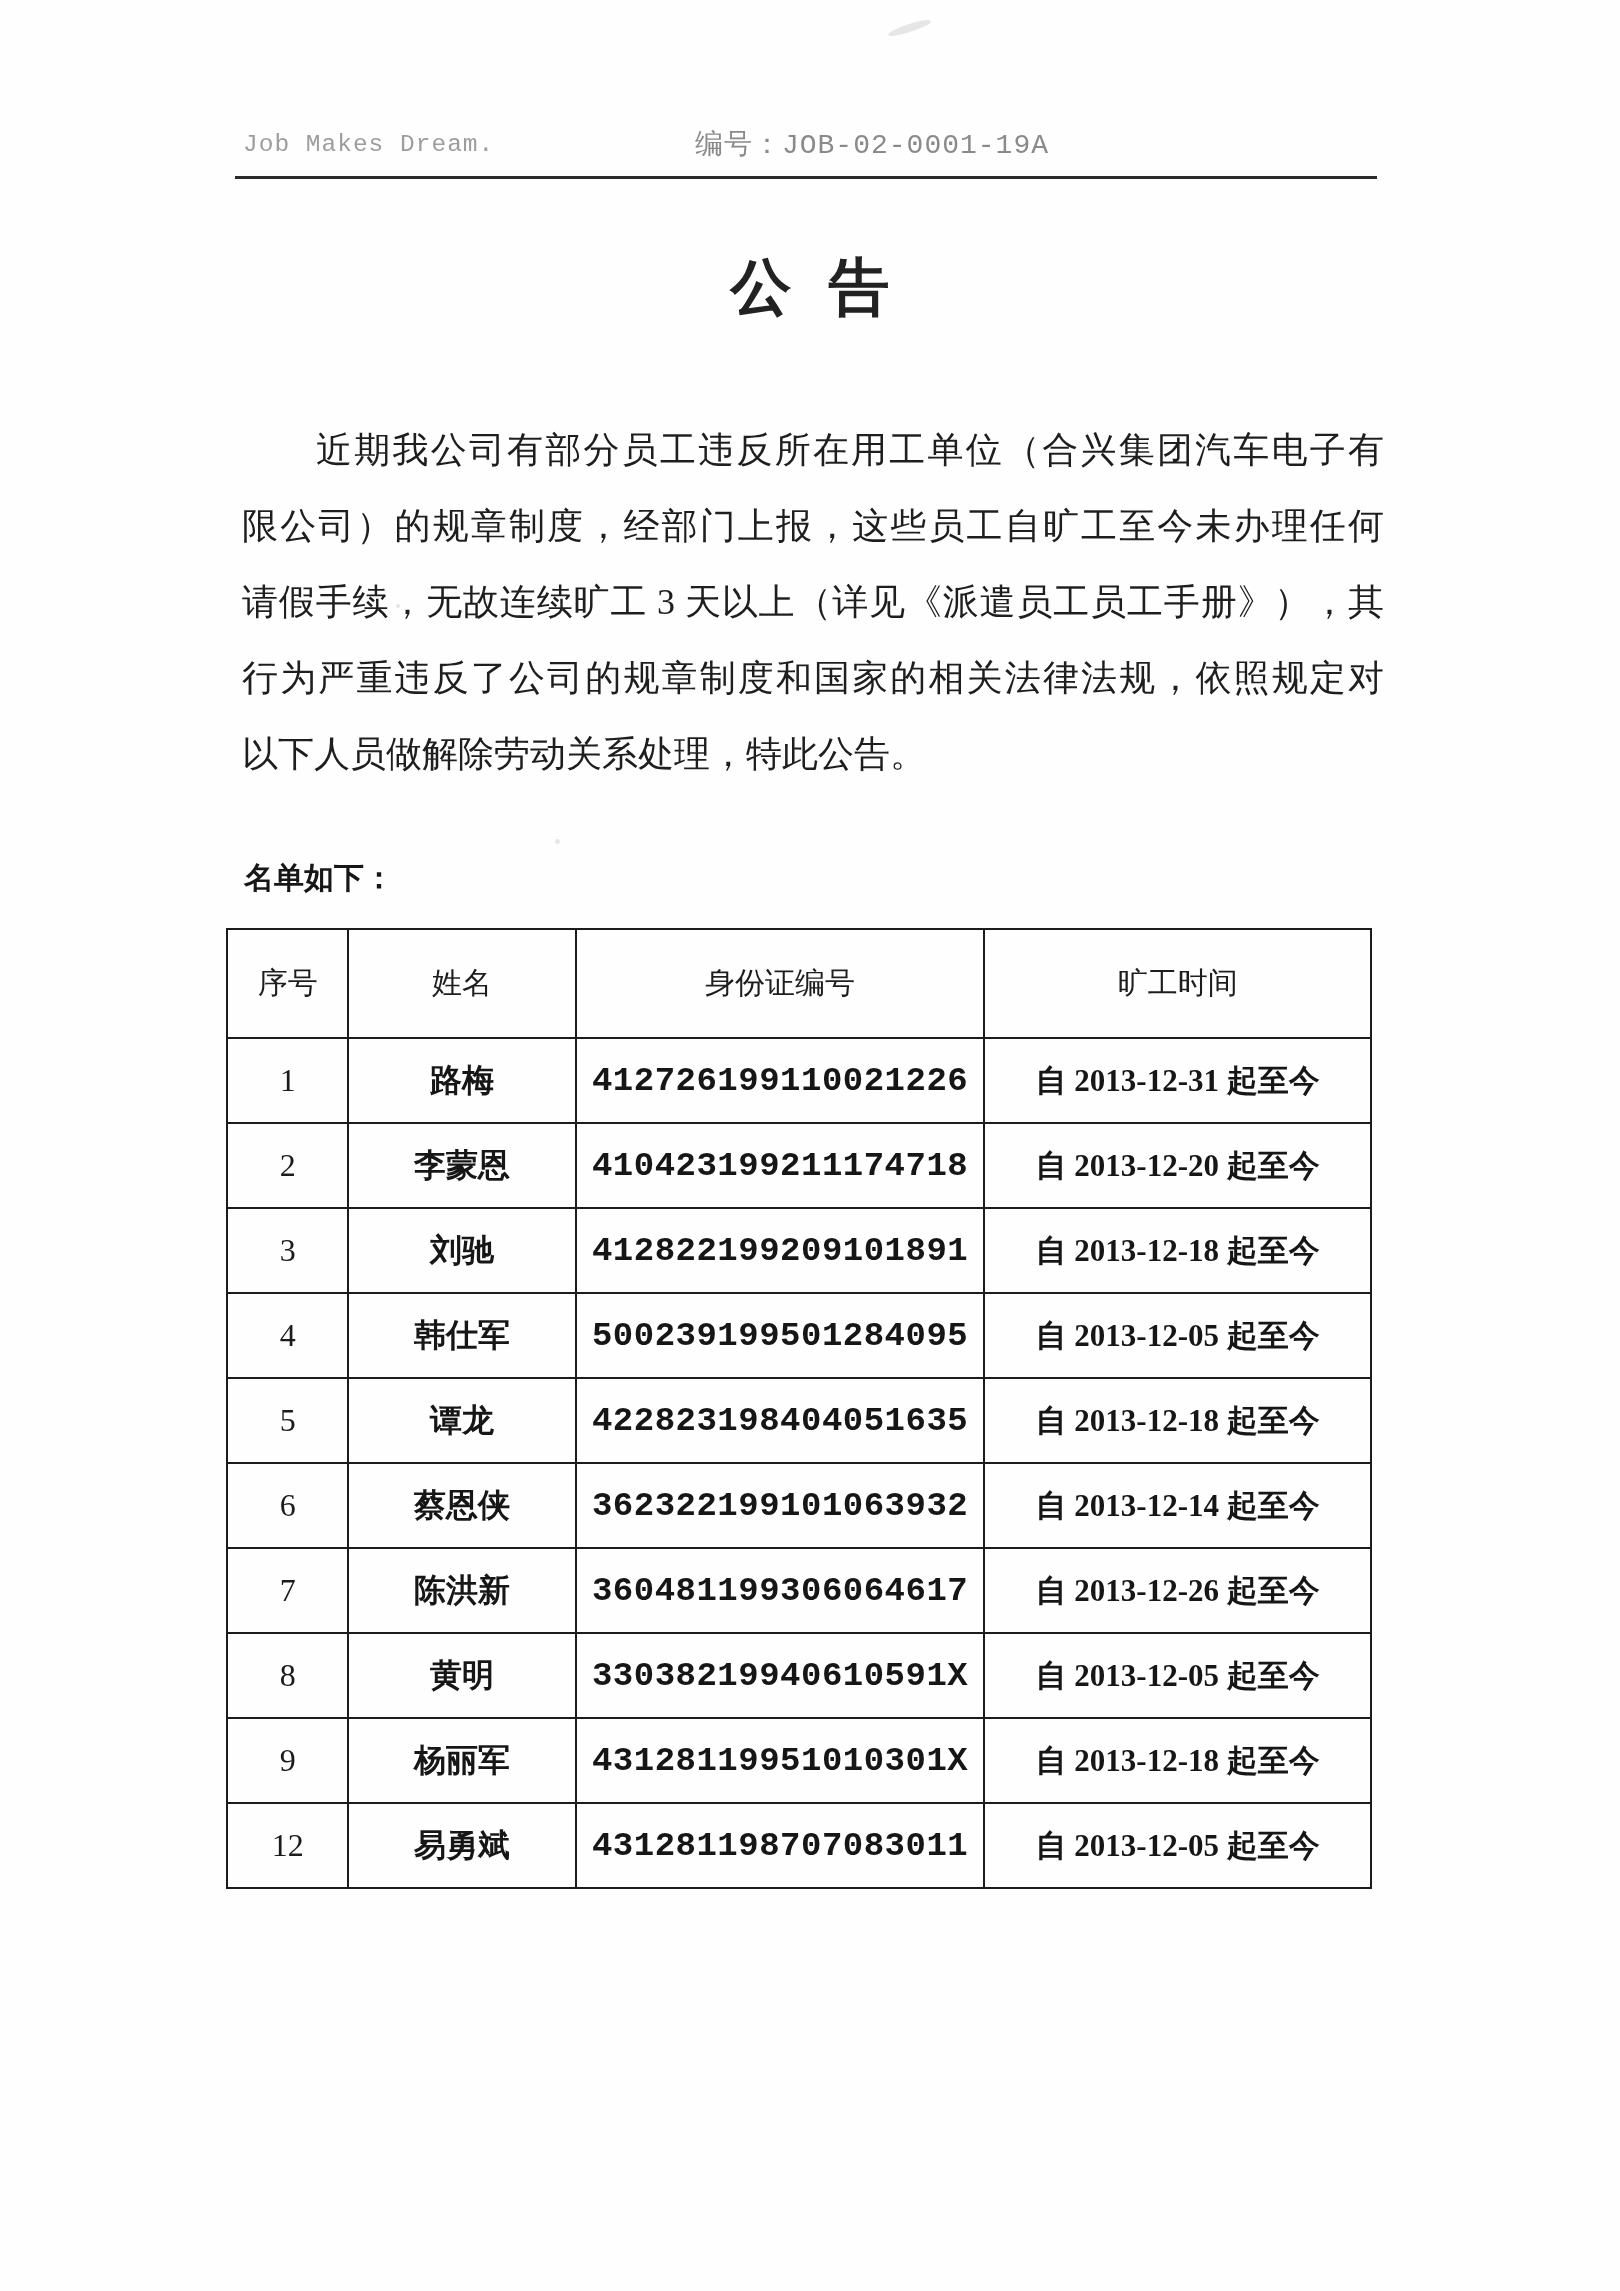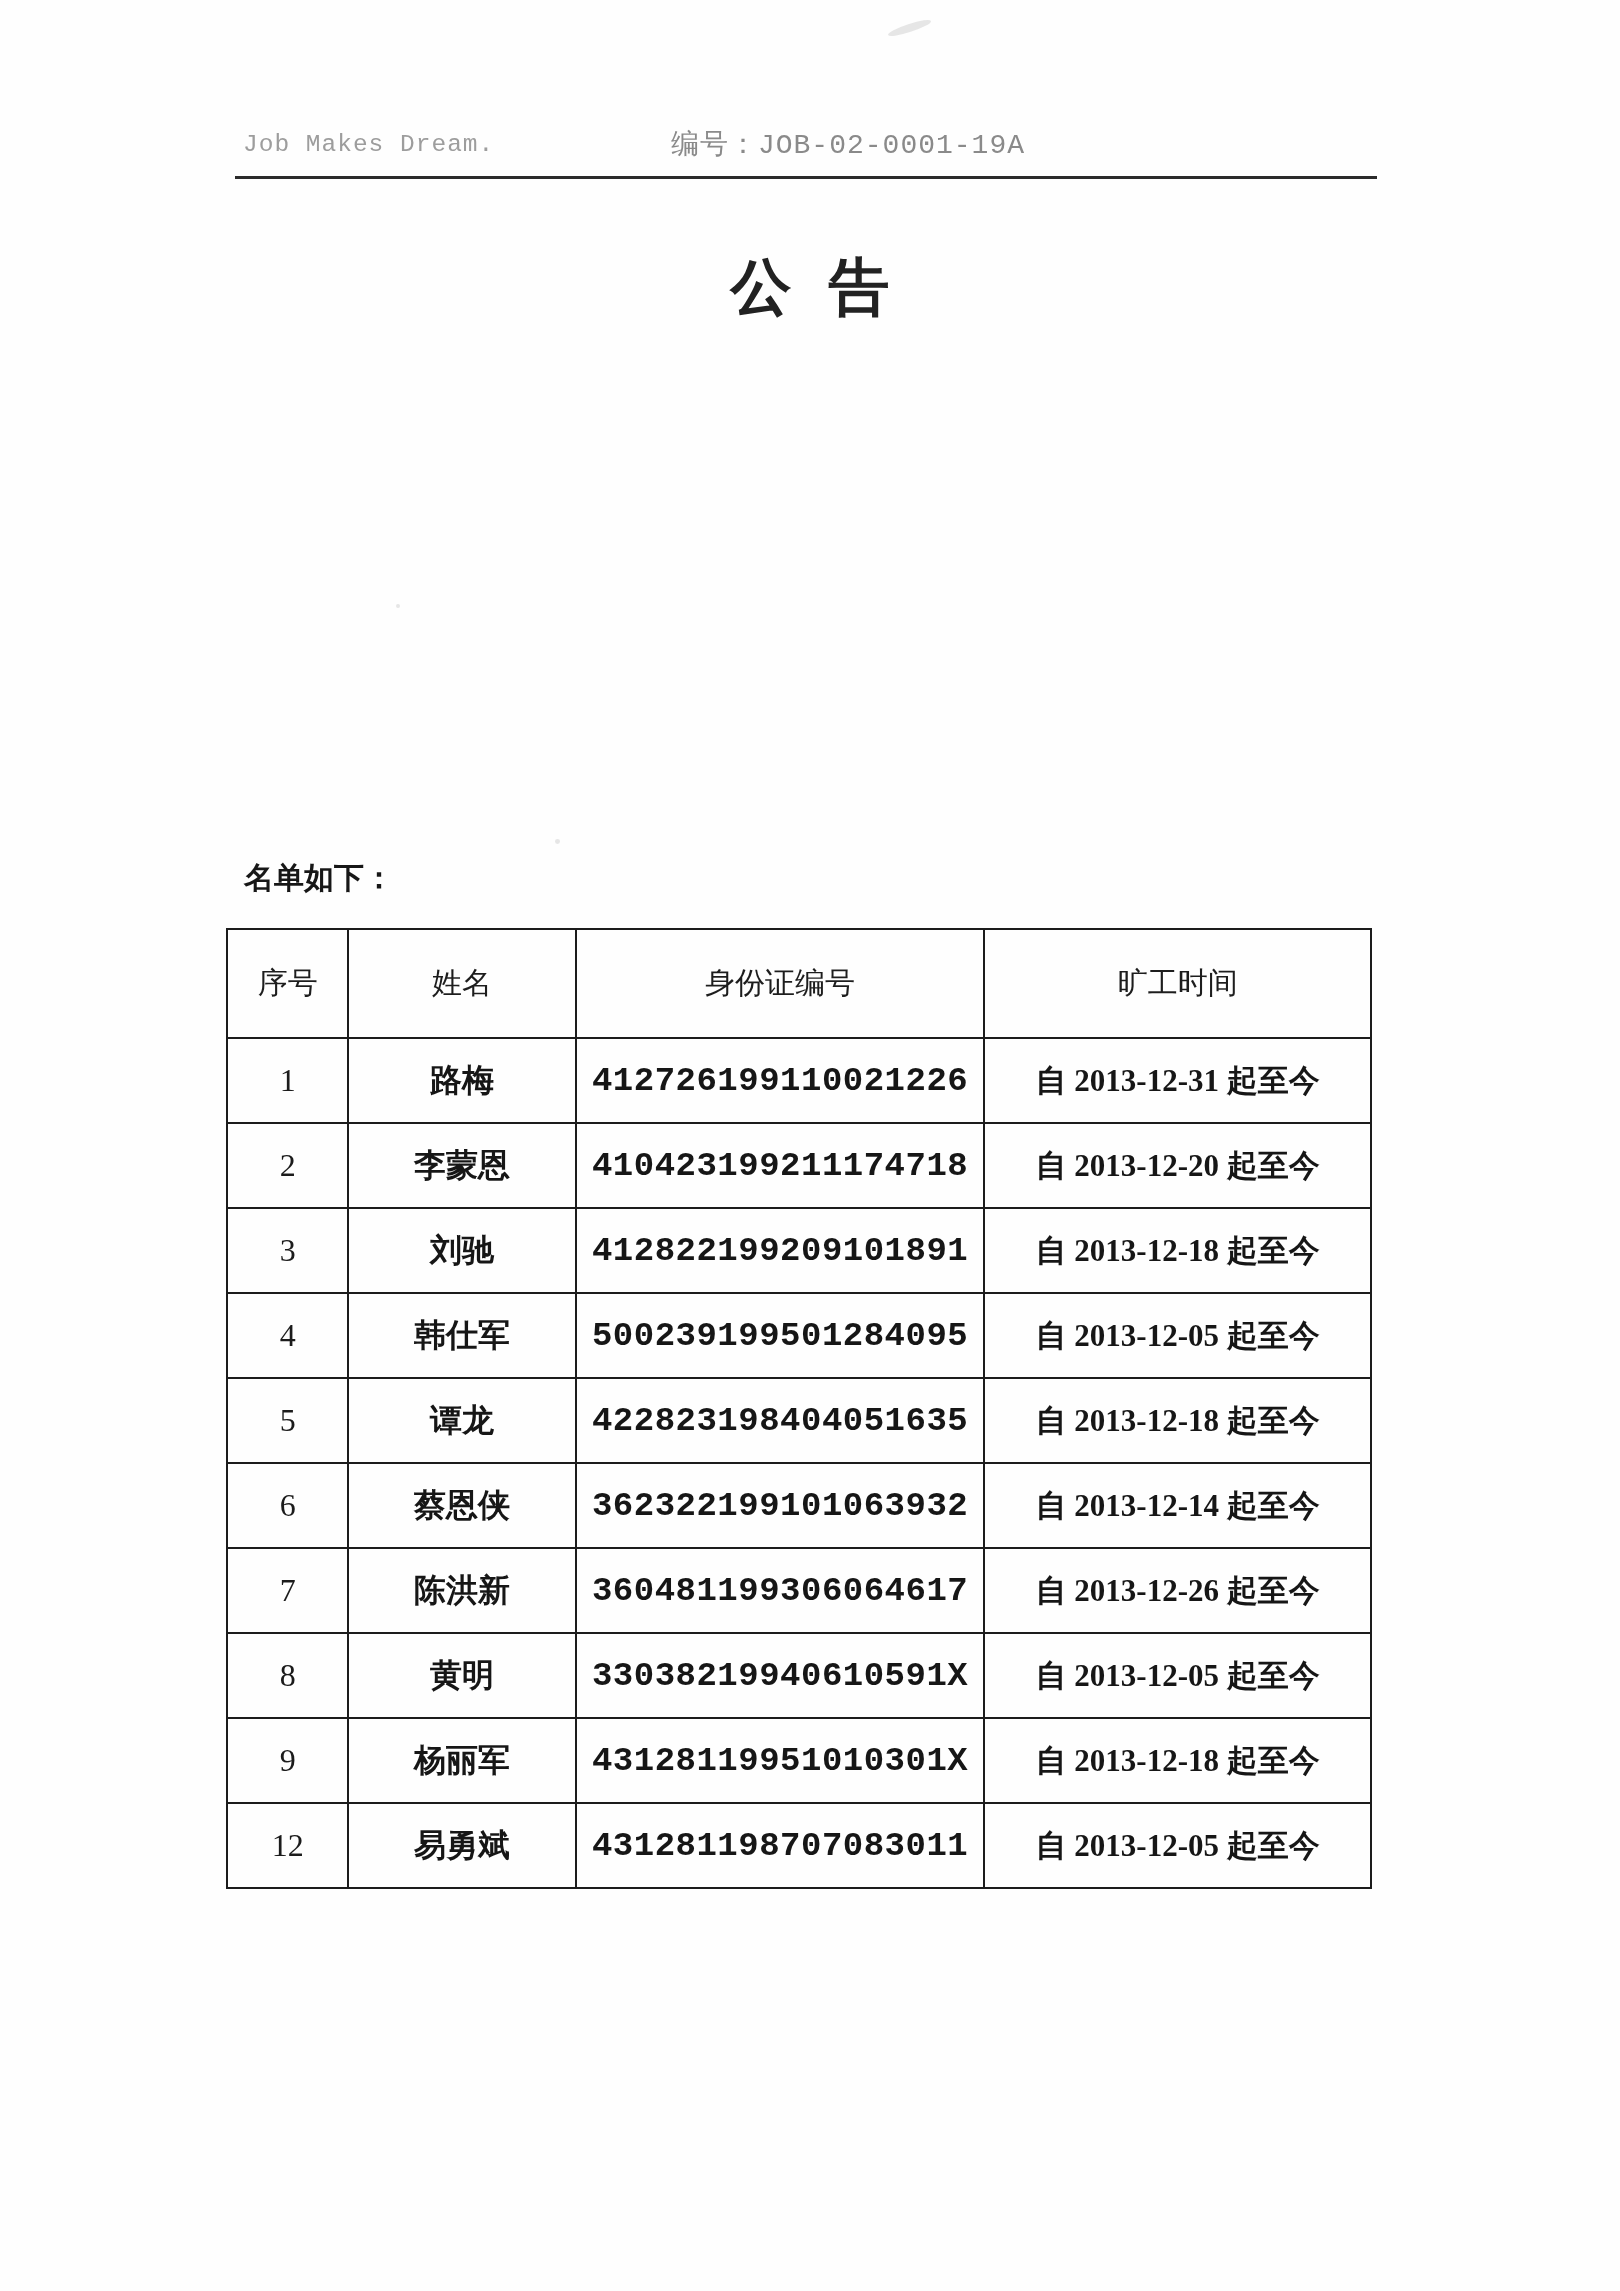--- a/index.html
+++ b/index.html
@@ -14,21 +14,21 @@
   .page { position: relative; width: 1284px; height: 2292px; }
 
   
   .motto {
     position: absolute; left: 243px; top: 131px;
     font-family: "Liberation Mono", "DejaVu Sans Mono", monospace;
     font-size: 24.5px; letter-spacing: 1px; color: #9d9d9d;
     white-space: nowrap;
   }
   .doc-number {
-    position: absolute; right: 259px; top: 125px;
+    position: absolute; right: 235px; top: 125px;
     font-family: "Liberation Mono", "DejaVu Sans Mono", monospace;
     font-size: 28px; letter-spacing: 1px; color: #8a8a8a;
     white-space: nowrap;
   }
   .header-rule {
     position: absolute; left: 235px; top: 168px;
     width: 1142px; height: 0;
     border: none; border-top: 3.9px solid #2b2b2b;
   }
 
@@ -108,20 +108,27 @@
   <div class="speck s1"></div>
   <div class="speck s2"></div>
   <div class="speck s3"></div>
 
   <div class="motto">Job Makes Dream.</div>
   <div class="doc-number">编号：JOB-02-0001-19A</div>
   <hr class="header-rule">
 
   <h1 class="notice-title">公 告</h1>
 
+  <div class="notice-body">
+    <div class="notice-line first">近期我公司有部分员工违反所在用工单位（合兴集团汽车电子有</div>
+    <div class="notice-line">限公司）的规章制度，经部门上报，这些员工自旷工至今未办理任何</div>
+    <div class="notice-line">请假手续，无故连续旷工 3 天以上（详见《派遣员工员工手册》），其</div>
+    <div class="notice-line">行为严重违反了公司的规章制度和国家的相关法律法规，依照规定对</div>
+    <div class="notice-line last">以下人员做解除劳动关系处理，特此公告。</div>
+  </div>
 
   <div class="list-label">名单如下：</div>
 
   <table class="roster">
     <colgroup>
       <col style="width:10.6%">
       <col style="width:19.9%">
       <col style="width:35.7%">
       <col style="width:33.8%">
     </colgroup>

